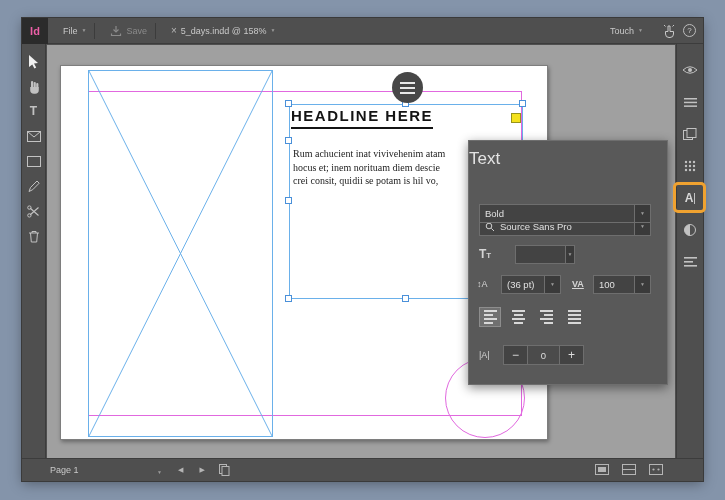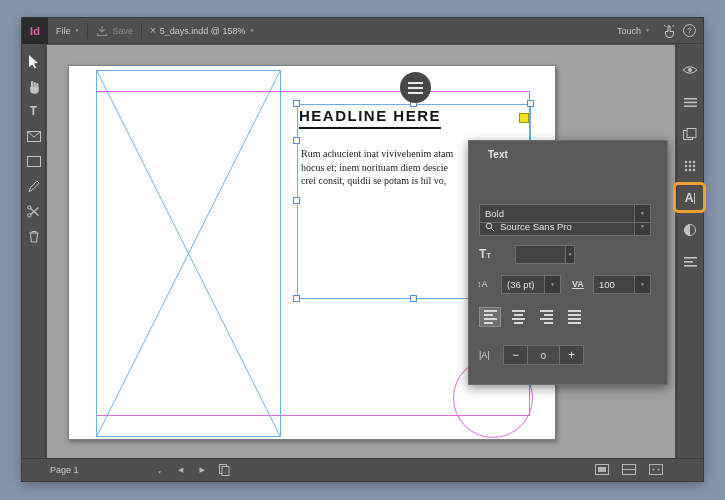--- a/index.html
+++ b/index.html
@@ -5,21 +5,21 @@
   *{margin:0;padding:0;box-sizing:border-box;}
   html,body{width:725px;height:500px;}
   body{background:#8494aa;font-family:"Liberation Sans",sans-serif;position:relative;overflow:hidden;}
   .window{position:absolute;left:22px;top:18px;width:681px;height:463px;background:#4f4f4f;
           box-shadow:0 0 0 1px #3a3a3a,0 3px 12px rgba(0,0,0,.35);}
   
   .topbar{position:absolute;left:0;top:0;right:0;height:26px;background:#4f4f4f;border-bottom:1px solid #3c3c3c;
           display:flex;align-items:center;color:#c9c9c9;font-size:9px;}
   .logo{width:26px;height:26px;background:#2b2b2b;color:#ec5fa7;font-weight:bold;font-size:11px;
         display:flex;align-items:center;justify-content:center;flex:0 0 auto;}
-  .tb-item{display:flex;align-items:center;gap:4px;padding:0 8px;height:100%;}
+  .tb-item{display:flex;align-items:center;gap:4px;padding:0 8px;height:100%;margin-left:7px;}
   .caret{font-size:5px;color:#9a9a9a;line-height:1;}
   .sep{width:1px;height:16px;background:#3c3c3c;}
   .disabled{color:#8b8b8b;}
   .spacer{flex:1;}
   .close-x{font-size:10px;color:#b5b5b5;}
   .help-circle{width:13px;height:13px;border:1px solid #bdbdbd;border-radius:50%;font-size:8px;color:#cfcfcf;
                display:flex;align-items:center;justify-content:center;margin:0 7px 0 3px;flex:0 0 auto;}
   
   .left-toolbar{position:absolute;left:0;top:26px;width:24px;bottom:23px;background:#4f4f4f;border-right:1px solid #3c3c3c;
                 display:flex;flex-direction:column;align-items:center;padding-top:8px;gap:7px;}
@@ -28,41 +28,41 @@
   .tool svg{display:block;}
   
   .right-toolbar{position:absolute;right:0;top:26px;width:27px;bottom:23px;background:#4f4f4f;border-left:1px solid #3c3c3c;
                  display:flex;flex-direction:column;align-items:center;padding-top:16px;gap:12px;}
   .pbtn{width:20px;height:20px;display:flex;align-items:center;justify-content:center;color:#c2c2c2;}
   .abar{display:inline-block;width:1px;height:11px;background:#c2c2c2;margin-left:1px;}
   .pbtn .glyph-a{font-size:12px;font-weight:bold;color:#d8d8d8;}
   .orange-box{position:absolute;right:-3px;top:164px;width:33px;height:31px;border:3px solid #f0a230;border-radius:5px;z-index:40;}
   
   .canvas{position:absolute;left:25px;right:28px;top:27px;bottom:23px;background:#a0a0a0;overflow:hidden;}
-  .page{position:absolute;left:21px;top:20px;width:488px;height:375px;background:#fff;border:1px solid #7e7e7e;
+  .page{position:absolute;left:13px;top:20px;width:488px;height:375px;background:#fff;border:1px solid #7e7e7e;
         box-shadow:1px 2px 4px rgba(0,0,0,.35);}
   .margin-guide{position:absolute;left:27px;top:25px;width:434px;height:325px;border:1px solid #e168df;}
   .img-frame{position:absolute;left:27px;top:4px;width:185px;height:367px;border:1px solid #6ab0ea;}
   .img-frame svg{display:block;width:100%;height:100%;}
   .text-frame{position:absolute;left:228px;top:38px;width:234px;height:195px;border:1px solid #6ab0ea;}
   .headline{position:absolute;left:230px;top:41px;font-weight:bold;font-size:15px;letter-spacing:1.5px;color:#141414;
             border-bottom:2px solid #141414;padding-bottom:3px;white-space:nowrap;}
   .body-text{position:absolute;left:232px;top:81px;font-family:Liberation Serif, serif;font-size:10px;
              line-height:13.5px;color:#1c1c1c;}
   .body-text div{white-space:nowrap;}
   .handle{position:absolute;width:7px;height:7px;background:#fff;border:1px solid #4a90d9;}
   .yellow-handle{position:absolute;left:450px;top:47px;width:10px;height:10px;background:#f4e11c;border:1px solid #97931a;}
   .circle-btn{position:absolute;left:331px;top:6px;width:31px;height:31px;border-radius:50%;background:#474747;
               display:flex;flex-direction:column;align-items:center;justify-content:center;gap:3px;z-index:5;}
   .circle-btn .bar{width:15px;height:2px;background:#e9e9e9;}
   .magenta-circle{position:absolute;left:384px;top:292px;width:80px;height:80px;border:1px solid #e168df;border-radius:50%;}
   
   .panel{position:absolute;left:446px;top:122px;width:200px;height:245px;background:#595959;border:1px solid #6e6e6e;
          box-shadow:0 3px 10px rgba(0,0,0,.45);z-index:20;color:#dcdcdc;}
-  .panel-title{position:absolute;left:19px;top:8px;font-size:10px;color:#e3e3e3;font-weight:bold;}
+  .panel-title{position:absolute;left:0;top:8px;font-size:17px;color:#e3e3e3;}
   .field{position:absolute;height:19px;background:#434343;border:1px solid #6e6e6e;display:flex;align-items:center;
          font-size:9.5px;color:#e0e0e0;}
   .field .val{flex:1;padding-left:5px;white-space:nowrap;overflow:hidden;}
   .field .dd{width:16px;height:100%;background:#3a3a3a;border-left:1px solid #6e6e6e;display:flex;align-items:center;
              justify-content:center;font-size:5px;color:#cfcfcf;}
   .f-font{left:10px;top:38px;width:172px;margin-top:38px;}
   .f-style{left:10px;top:63px;width:172px;}
   .f-size{left:46px;top:104px;width:60px;padding-left:44px;}
   .f-leading{left:32px;top:134px;width:60px;}
   .f-tracking{left:124px;top:134px;width:58px;}

